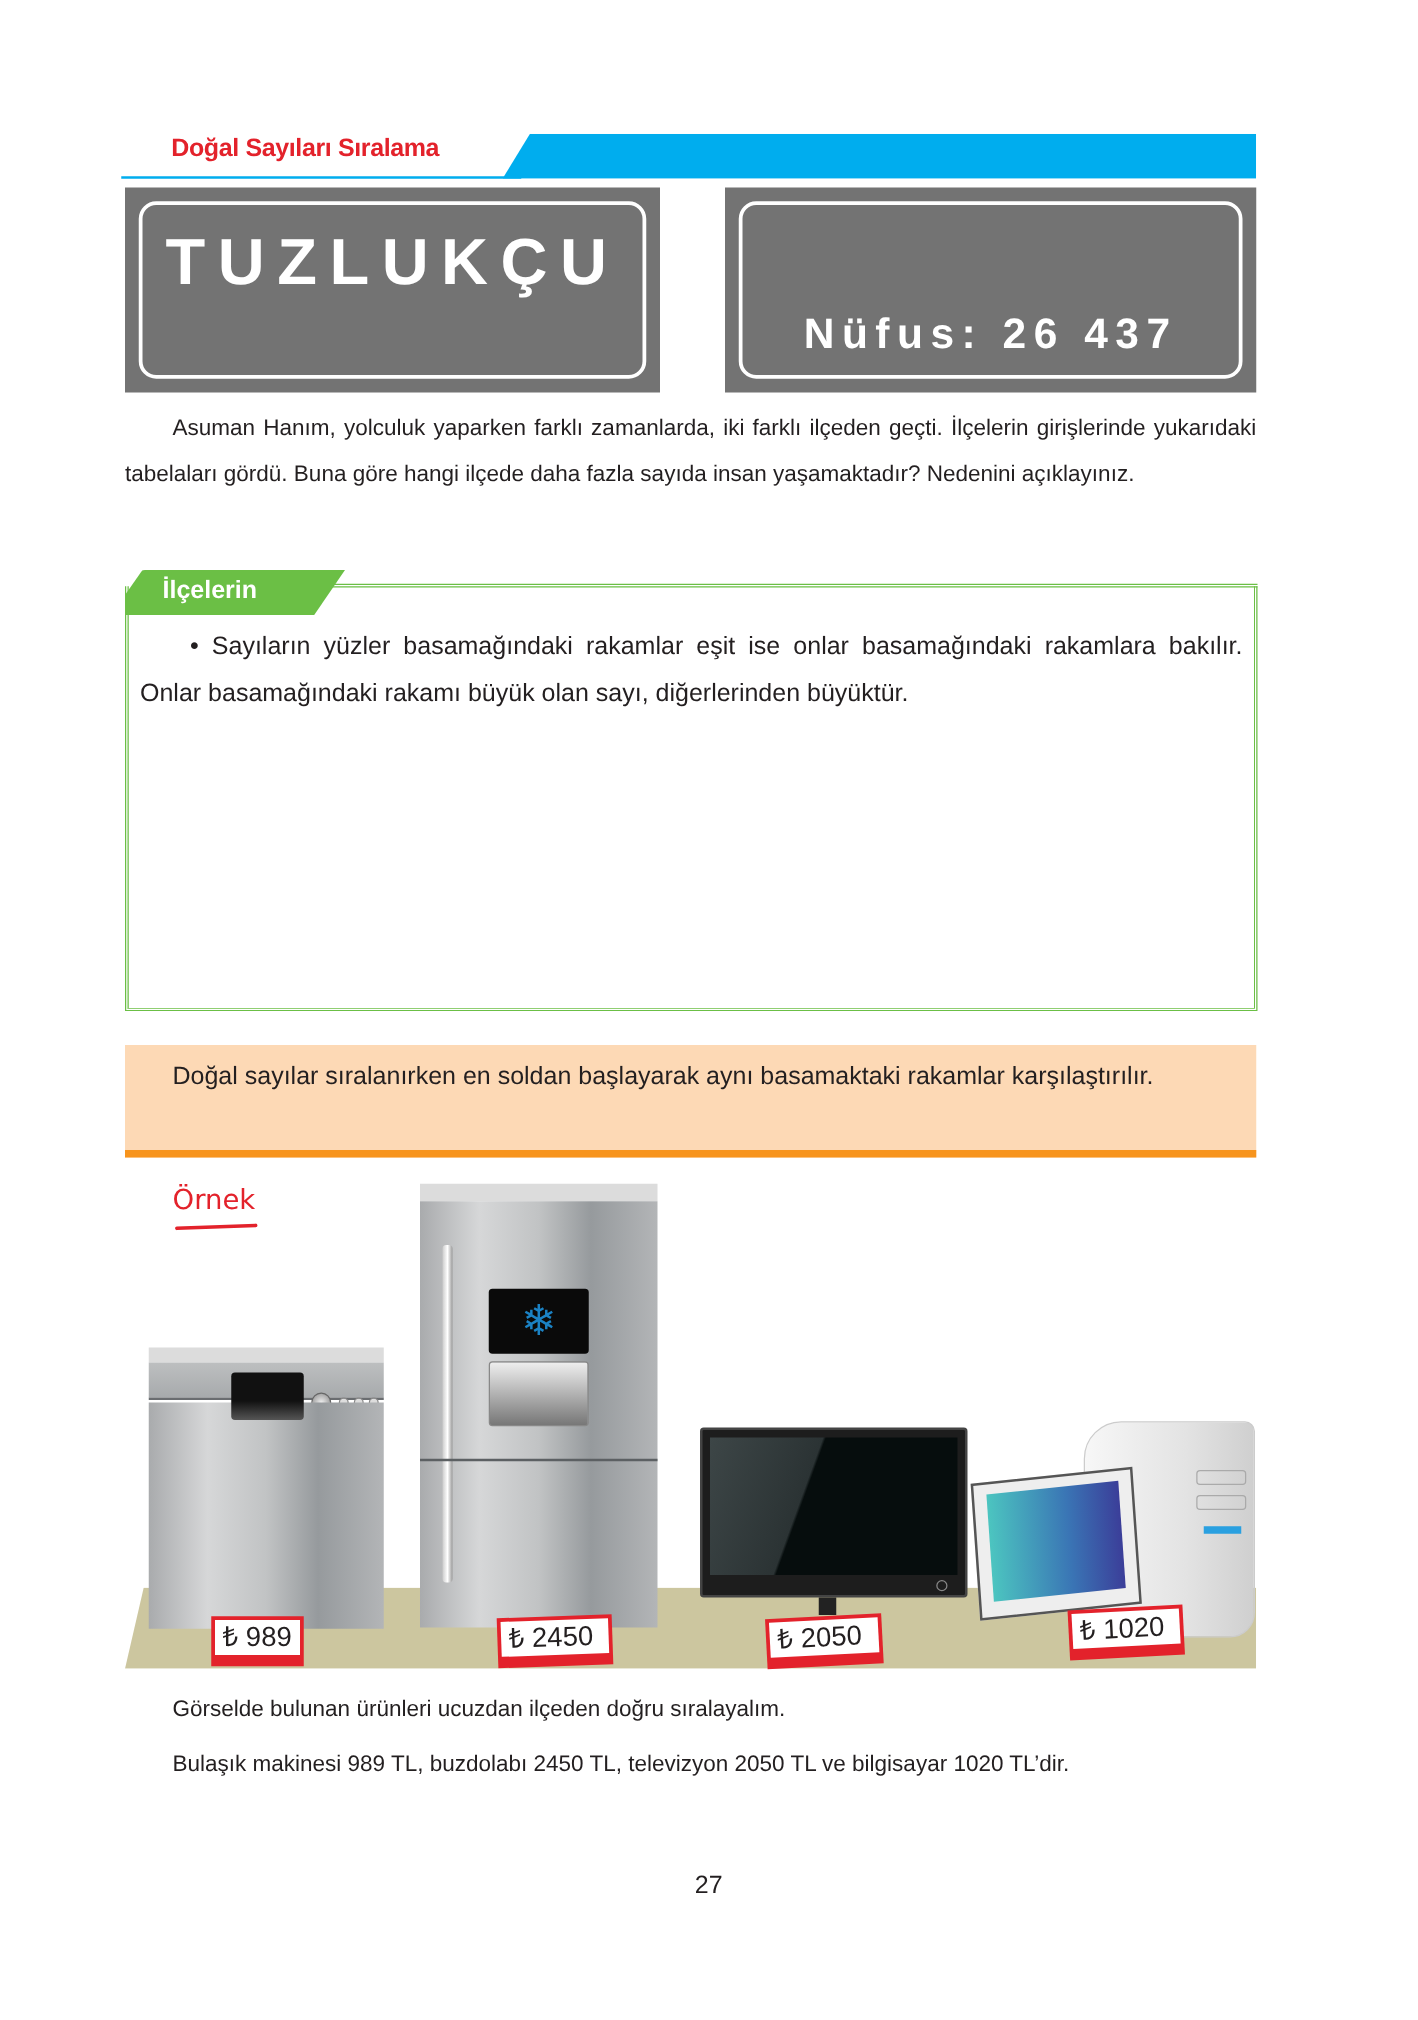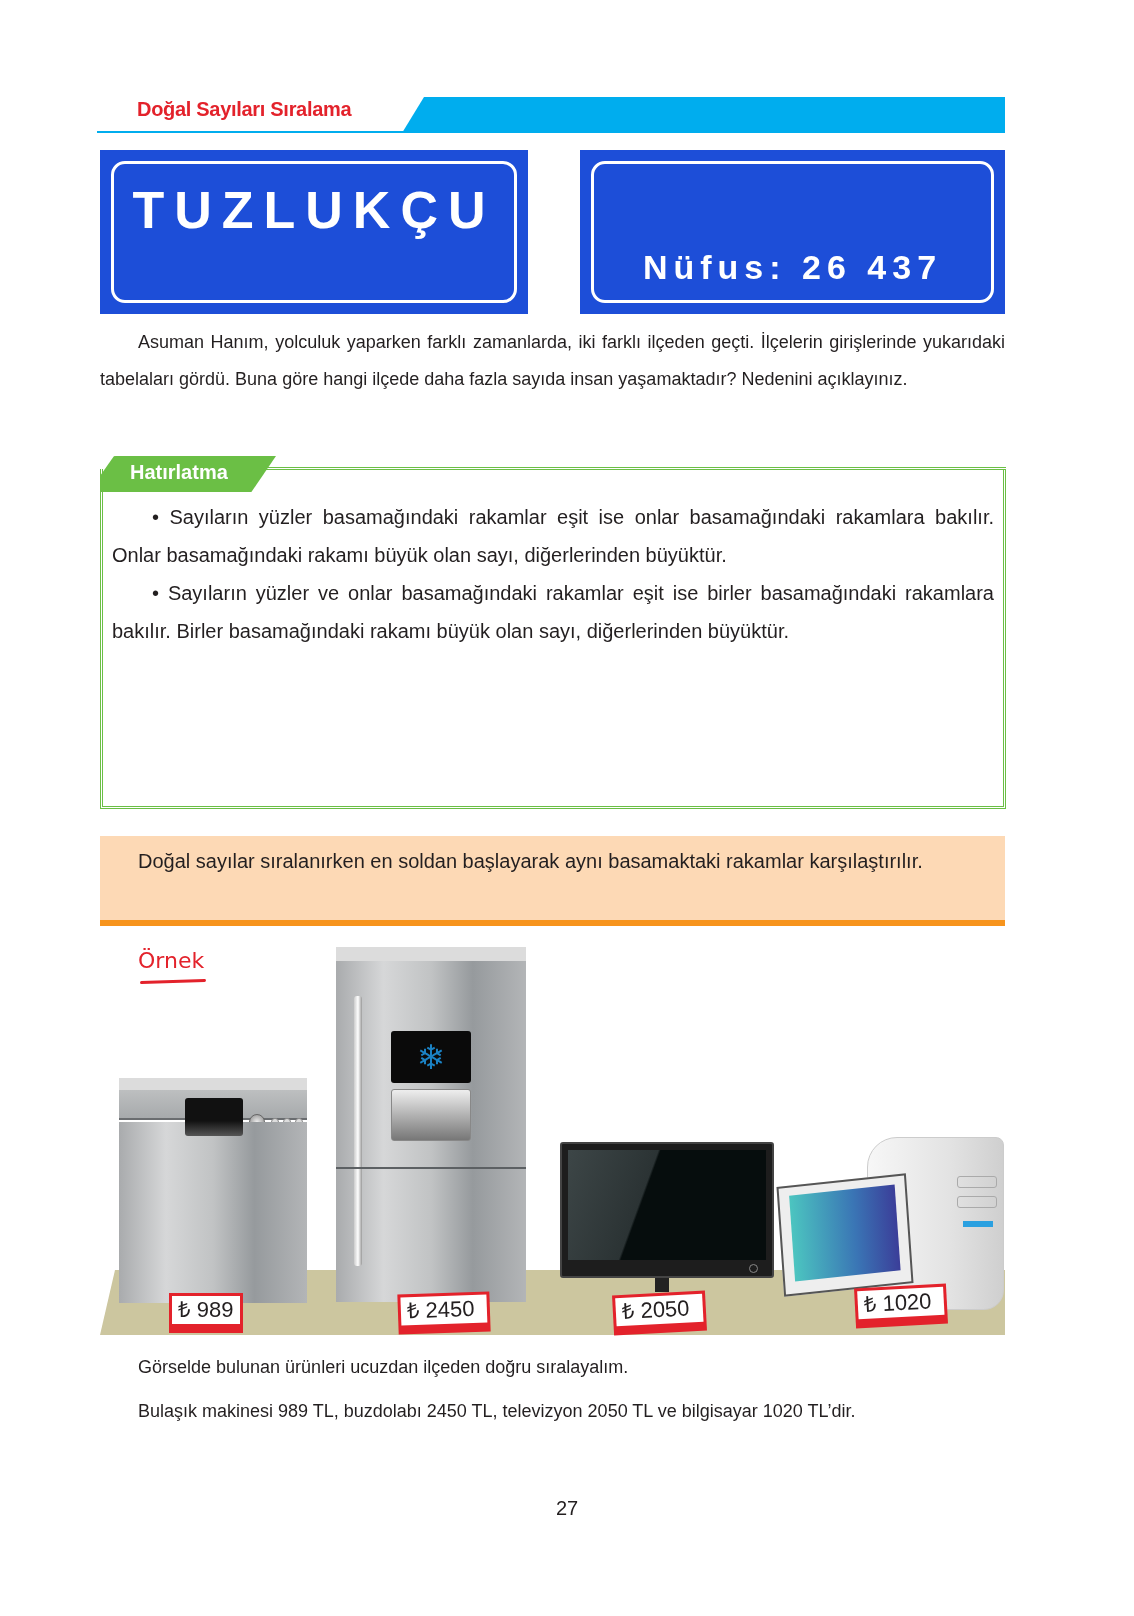--- a/index.html
+++ b/index.html
@@ -1,26 +1,26 @@
 <!DOCTYPE html>
 <html><head>
 <meta charset="utf-8">
 <style>
   * { box-sizing: border-box; margin: 0; padding: 0; }
   html, body { width: 1134px; height: 1616px; background: #ffffff; }
   body { position: relative; font-family: "Liberation Sans", sans-serif; color: #231f20; overflow: hidden; }
 
   
-  .header { position: absolute; left: 97px; top: 97px; width: 908px; height: 38px; }
+  .header { position: absolute; left: 97px; top: 107px; width: 908px; height: 38px; }
   .header-title { position: absolute; left: 40px; top: 1px; font-size: 20px; font-weight: bold; color: #e3222b; letter-spacing: -0.3px; }
   .header-band { position: absolute; left: 305px; top: 0; width: 603px; height: 36px; background: #00adee; clip-path: polygon(22px 0, 100% 0, 100% 100%, 0 100%); }
   .header-line { position: absolute; left: 0; top: 34px; width: 320px; height: 2px; background: #00adee; }
 
   
-  .sign { position: absolute; top: 150px; height: 164px; background: #1d4ed8; }
+  .sign { position: absolute; top: 150px; height: 164px; background: #737373; }
   .sign-inner { position: absolute; left: 11px; top: 11px; right: 11px; bottom: 11px; border: 3px solid #ffffff; border-radius: 14px; }
   .sign-name { position: absolute; left: 0; right: 0; top: 30px; text-align: center; color: #fff; font-weight: bold; font-size: 52px; letter-spacing: 10px; }
   .sign-pop { position: absolute; left: 0; right: 0; top: 98px; text-align: center; color: #fff; font-weight: bold; font-size: 34px; letter-spacing: 6px; }
   #sign1 { left: 100px; width: 428px; }
   #sign2 { left: 580px; width: 425px; }
 
   .para { position: absolute; left: 100px; width: 905px; font-size: 18px; line-height: 37px; text-align: justify; }
   .indent { text-indent: 38px; }
 
   
@@ -101,25 +101,24 @@
 <div class="sign" id="sign2">
   <div class="sign-inner"></div>
   <div class="sign-pop">Nüfus: 26 437</div>
 </div>
 
 <p class="para indent" style="top:324px;">Asuman Hanım, yolculuk yaparken farklı zamanlarda, iki farklı ilçeden geçti. İlçelerin girişlerinde yukarıdaki tabelaları gördü. Buna göre hangi ilçede daha fazla sayıda insan yaşamaktadır? Nedenini açıklayınız.</p>
 
 <div class="rem-line"></div>
 <div class="rem-box"></div>
 <div class="rem-tab">
-  <span class="rem-tab-label">Hatırlatma</span>
+  <span class="rem-tab-label">İlçelerin</span>
 </div>
 <div class="rem-text">
   <p>• Sayıların yüzler basamağındaki rakamlar eşit ise onlar basamağındaki rakamlara bakılır. Onlar basamağındaki rakamı büyük olan sayı, diğerlerinden büyüktür.</p>
-  <p>• Sayıların yüzler ve onlar basamağındaki rakamlar eşit ise birler basamağındaki rakamlara bakılır. Birler basamağındaki rakamı büyük olan sayı, diğerlerinden büyüktür.</p>
 </div>
 
 <div class="info">
   <p class="info-text indent">Doğal sayılar sıralanırken en soldan başlayarak aynı basamaktaki rakamlar karşılaştırılır.</p>
 </div>
 
 <div class="ornek">Örnek</div>
 <div class="ornek-line"></div>
 
 <div class="shelf"></div>

